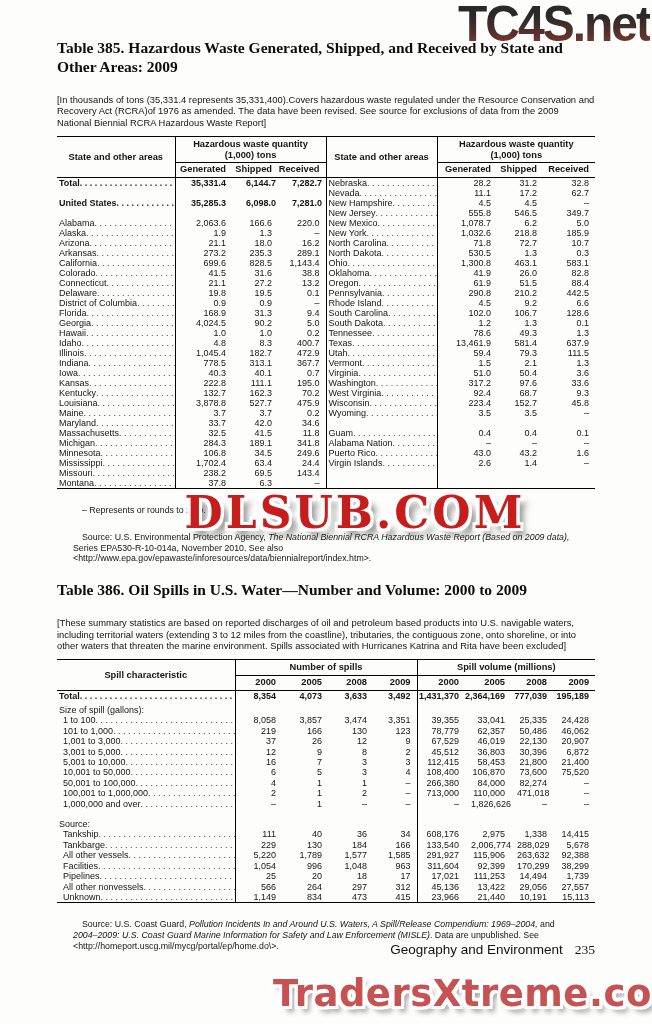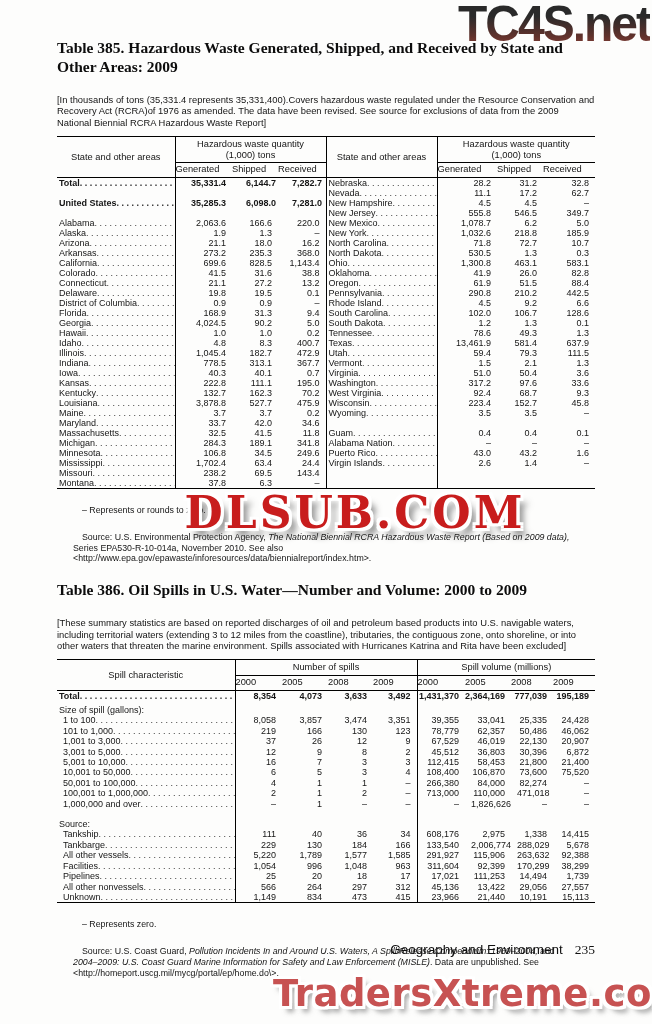--- a/index.html
+++ b/index.html
@@ -9,25 +9,25 @@
 
   
   .ttl{font-family:"Liberation Serif",serif;font-weight:700;font-size:15.5px;line-height:19px;margin:0;color:#0d0d0d;}
   .ttl385{margin-top:38px;}
   .ttl386{margin-top:7px;}
   .note{font-size:9.4px;line-height:11.4px;margin-top:18px;color:#141414;}
 
   
   table.t{width:538px;border-collapse:collapse;table-layout:fixed;margin-top:8px;
           border-top:1.5px solid #000;border-bottom:1.2px solid #000;}
-  .t th{font-weight:normal;font-size:9.3px;line-height:10.6px;padding:2px 2px;vertical-align:middle;}
+  .t th{font-weight:bold;font-size:9.3px;line-height:10.6px;padding:2px 2px;vertical-align:middle;}
   .t th.group{border-bottom:1px solid #000;text-align:center;}
   .t th.hb{border-bottom:1.5px solid #000;}
   .t th.vr, .t td.vr{border-right:1px solid #000;}
-  .t th.coln{text-align:left;padding:1px 6px 2px 0;}
+  .t th.coln{text-align:right;padding:1px 6px 2px 0;}
   .t td{font-size:9px;line-height:10px;height:10px;padding:0;vertical-align:bottom;white-space:nowrap;overflow:hidden;}
   #t386 td{line-height:10.4px;height:10.4px;}
   .t td.num{text-align:right;padding-right:6px;}
   .t td.lab{padding-left:2px;}
   .lw{display:flex;align-items:baseline;min-width:0;}
   .nm{white-space:nowrap;}
   .dots{flex:1 1 auto;min-width:0;overflow:hidden;white-space:nowrap;color:#2a2a2a;}
   .dots::after{content:" . . . . . . . . . . . . . . . . . . . . . . . . . . . . . . . . .";}
   td.b{font-weight:bold;}
   td.t{padding-left:14px;}
@@ -250,21 +250,21 @@
           </tr>
           <tr>
             <td class="lab">
               <div class="lw">
                 <span class="nm">Arkansas</span>
                 <span class="dots"></span>
               </div>
             </td>
             <td class="num">273.2</td>
             <td class="num">235.3</td>
-            <td class="num">368.0</td>
+            <td class="num">289.1</td>
             <td class="lab">
               <div class="lw">
                 <span class="nm">North Dakota</span>
                 <span class="dots"></span>
               </div>
             </td>
             <td class="num">530.5</td>
             <td class="num">1.3</td>
             <td class="num">0.3</td>
           </tr>
@@ -1065,21 +1065,20 @@
             <td class="num i">415</td>
             <td class="num i">23,966</td>
             <td class="num i">21,440</td>
             <td class="num i">10,191</td>
             <td class="num i">15,113</td>
           </tr>
         </tbody>
     </table>
 
     <div class="fn">
-      <p>– Represents zero.</p>
       <p><span>Source: U.S. Coast Guard, </span><span class="it">Pollution Incidents In and Around U.S. Waters, A Spill/Release Compendium: 1969–2004,</span><span> and </span><span class="it">2004–2009: U.S. Coast Guard Marine Information for Safety and Law Enforcement (MISLE)</span><span>. Data are unpublished. See &lt;http://homeport.uscg.mil/mycg/portal/ep/home.do\&gt;.</span></p>
     </div>
   </div>
 
   <div class="foot-right">
     <span>Geography and Environment</span><span class="pgnum">235</span>
   </div>
 
   <div class="wm wm-top">TC4S.net</div>
   <div class="wm wm-mid">DLSUB.COM</div>

